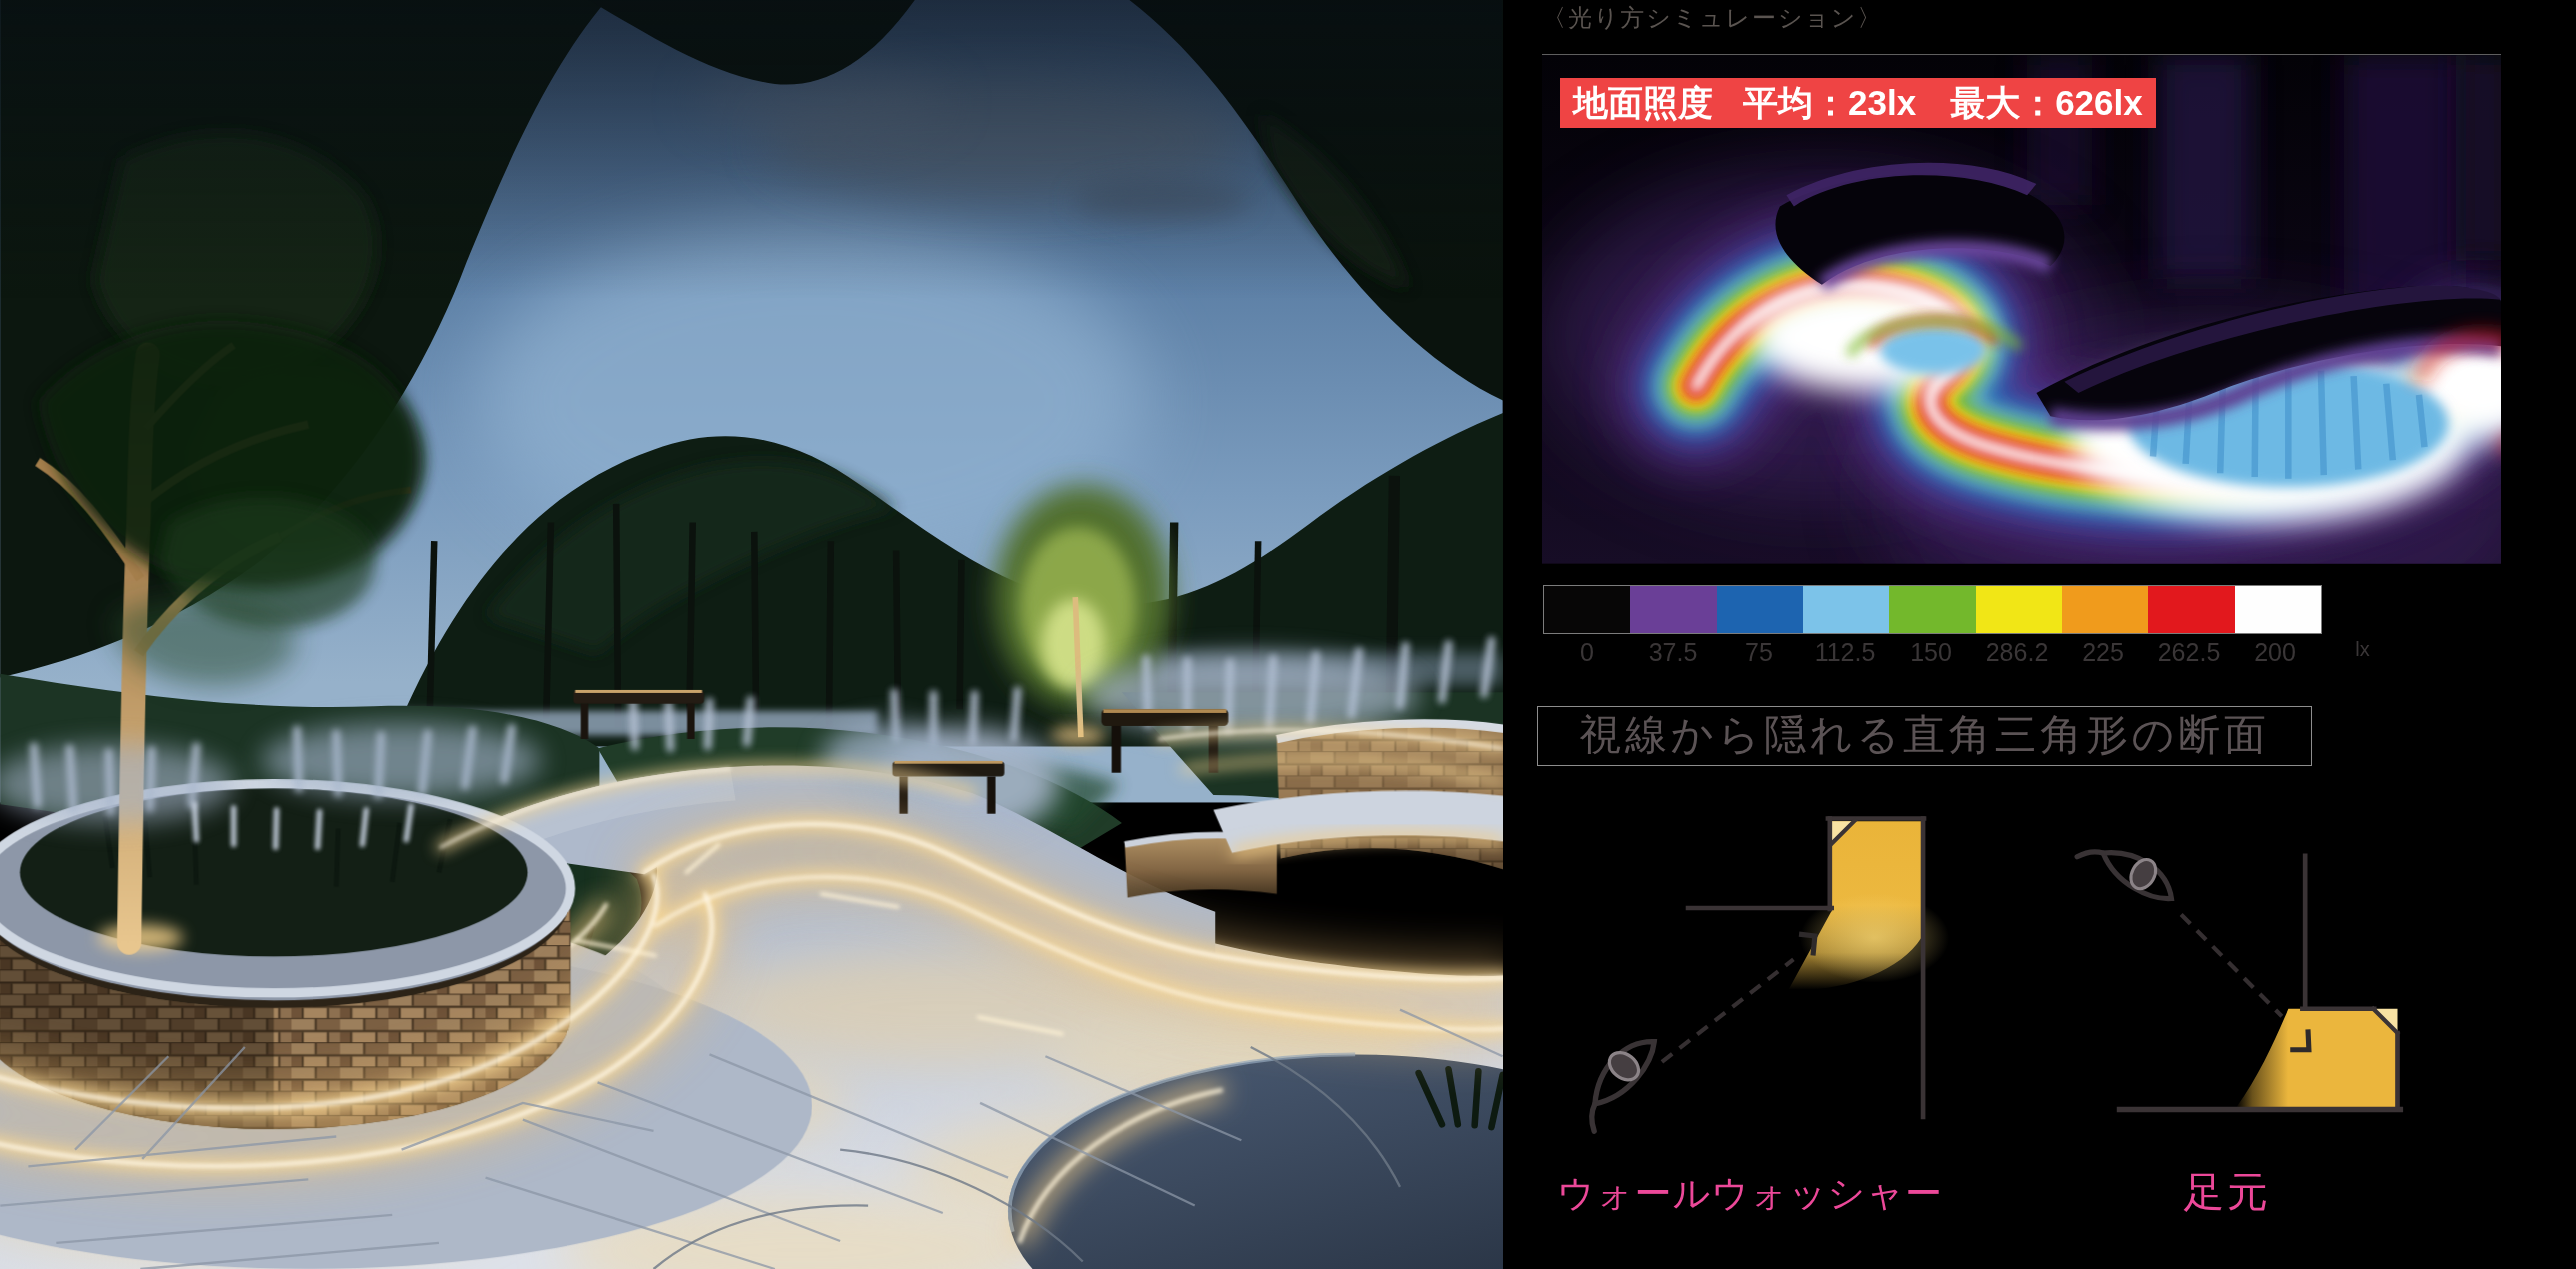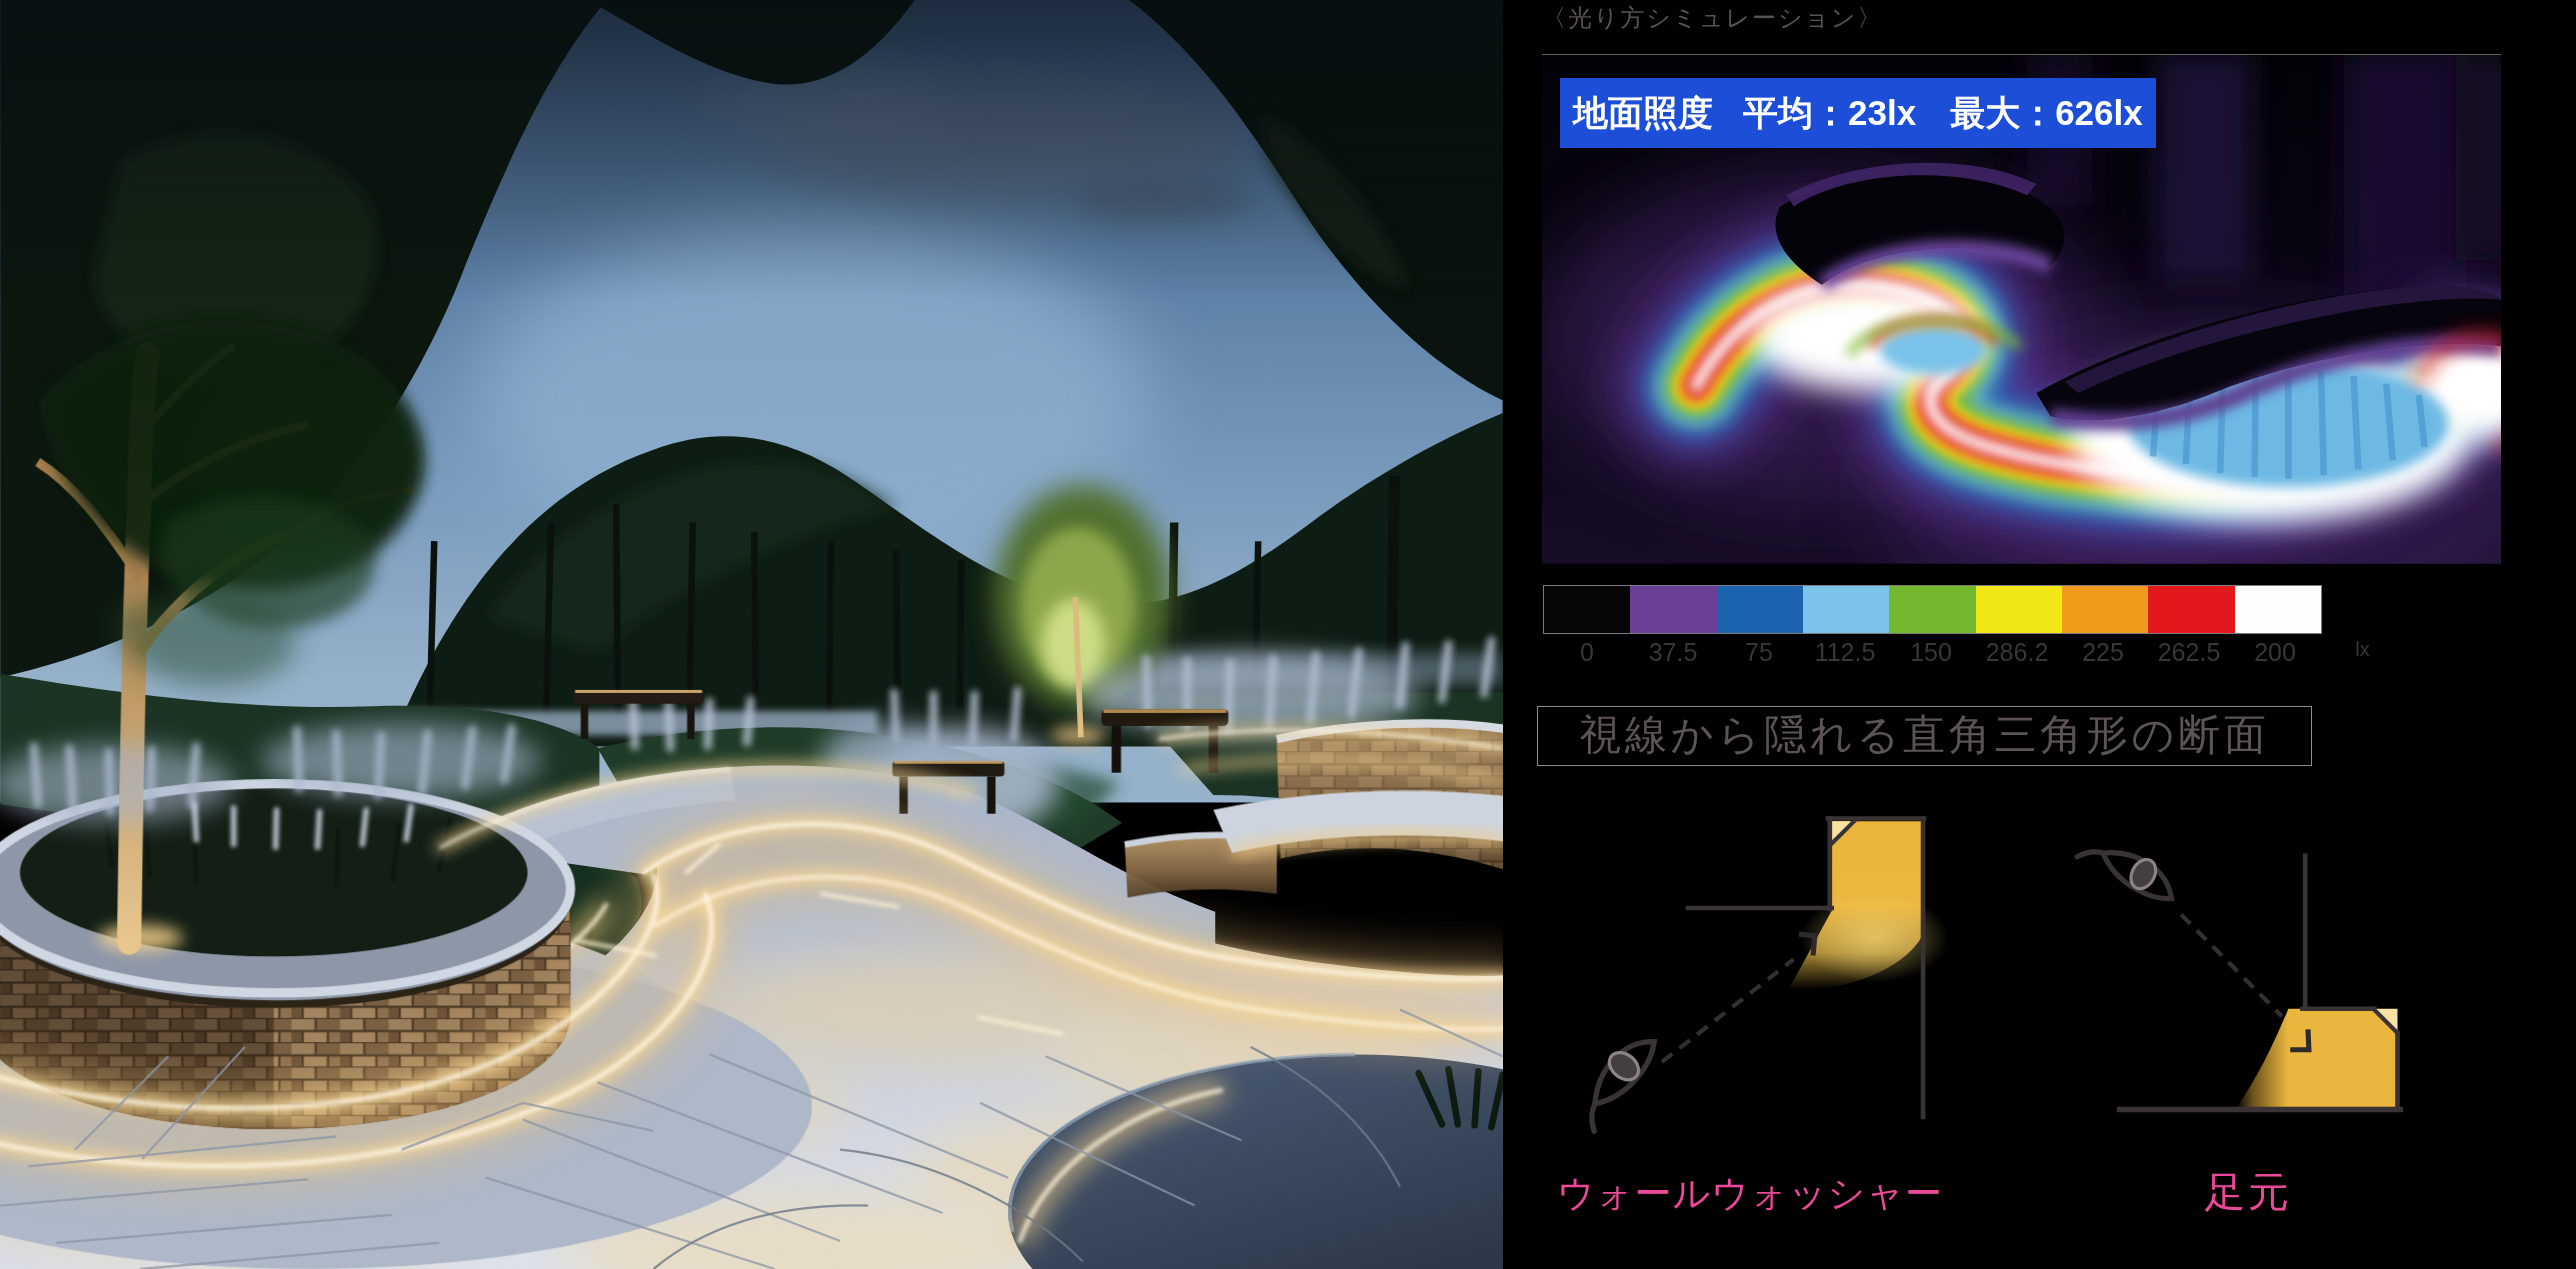--- a/index.html
+++ b/index.html
@@ -1,37 +1,37 @@
 <!DOCTYPE html>
 <html style="font-size:15px"><head>
 <meta charset="utf-8">
 <style>
   html,body{margin:0;padding:0;background:#000;width:2576px;height:1269px;overflow:hidden;
     font-family:"Liberation Sans","DejaVu Sans",sans-serif;}
   .abs{position:absolute;}
   #scene{left:0;top:0;width:1503px;height:1269px;}
   #panel-title{left:1542px;top:1.9px;font-size:24px;letter-spacing:1.9px;color:#5a5450;white-space:nowrap;}
   #sim-figure{left:1542px;top:54px;width:959px;height:509px;border-top:0.9px solid #5f5f5f;background:#050308;}
-  #stats-badge{left:1560px;top:78px;height:50px;line-height:50px;background:#1d4ed8;color:#ffffff;
-    font-size:35px;font-weight:bold;padding:10px 13px;white-space:nowrap;}
+  #stats-badge{left:1560px;top:78px;height:50px;line-height:50px;background:#ef4444;color:#ffffff;
+    font-size:35px;font-weight:bold;padding:0 13px;white-space:nowrap;}
   #stats-badge .gap1{margin-left:30px;}
   #stats-badge .gap2{margin-left:34px;}
   #colorbar{left:1544px;top:586px;width:777px;height:47px;display:flex;outline:0.9px solid #7c7c7c;}
   #colorbar .sw{flex:1 1 0;height:47px;}
   #colorbar-labels{left:1544px;top:638px;width:933px;display:flex;}
   #colorbar-labels .cl{width:86px;text-align:center;font-size:25px;color:#3a3637;}
   #colorbar-labels .unit{width:89px;text-align:center;font-size:20px;color:#3a3637;}
   #section-heading{left:1537px;top:706px;width:775px;height:60px;border:1.9px solid #8d8d8d;
     box-sizing:border-box;text-align:center;line-height:56px;font-size:42px;letter-spacing:3.7px;color:#5b5355;}
   .diagram{width:523px;height:429px;}
   #diagram-wall{left:1531px;top:784px;}
   #diagram-foot{left:2053px;top:784px;}
   .diagram-label{color:#ec4899;white-space:nowrap;text-align:right;transform:translateX(-50%);}
   #label-wall{left:1750px;top:1169px;font-size:37px;letter-spacing:0.9px;}
-  #label-foot{left:2227px;top:1165px;font-size:41px;letter-spacing:2.8px;margin-left:21px;}
+  #label-foot{left:2227px;top:1165px;font-size:41px;letter-spacing:2.8px;}
 </style>
 </head>
 <body>
 
 <svg id="scene" class="abs" viewBox="0 0 1610 1360" width="1503" height="1269">
   <defs>
     <linearGradient id="skyG" x1="0" y1="0" x2="0" y2="1">
       <stop offset="0" stop-color="#3a5372"></stop>
         <stop offset="0.35" stop-color="#5d80a6"></stop>
       <stop offset="0.62" stop-color="#7b9cbe"></stop>

